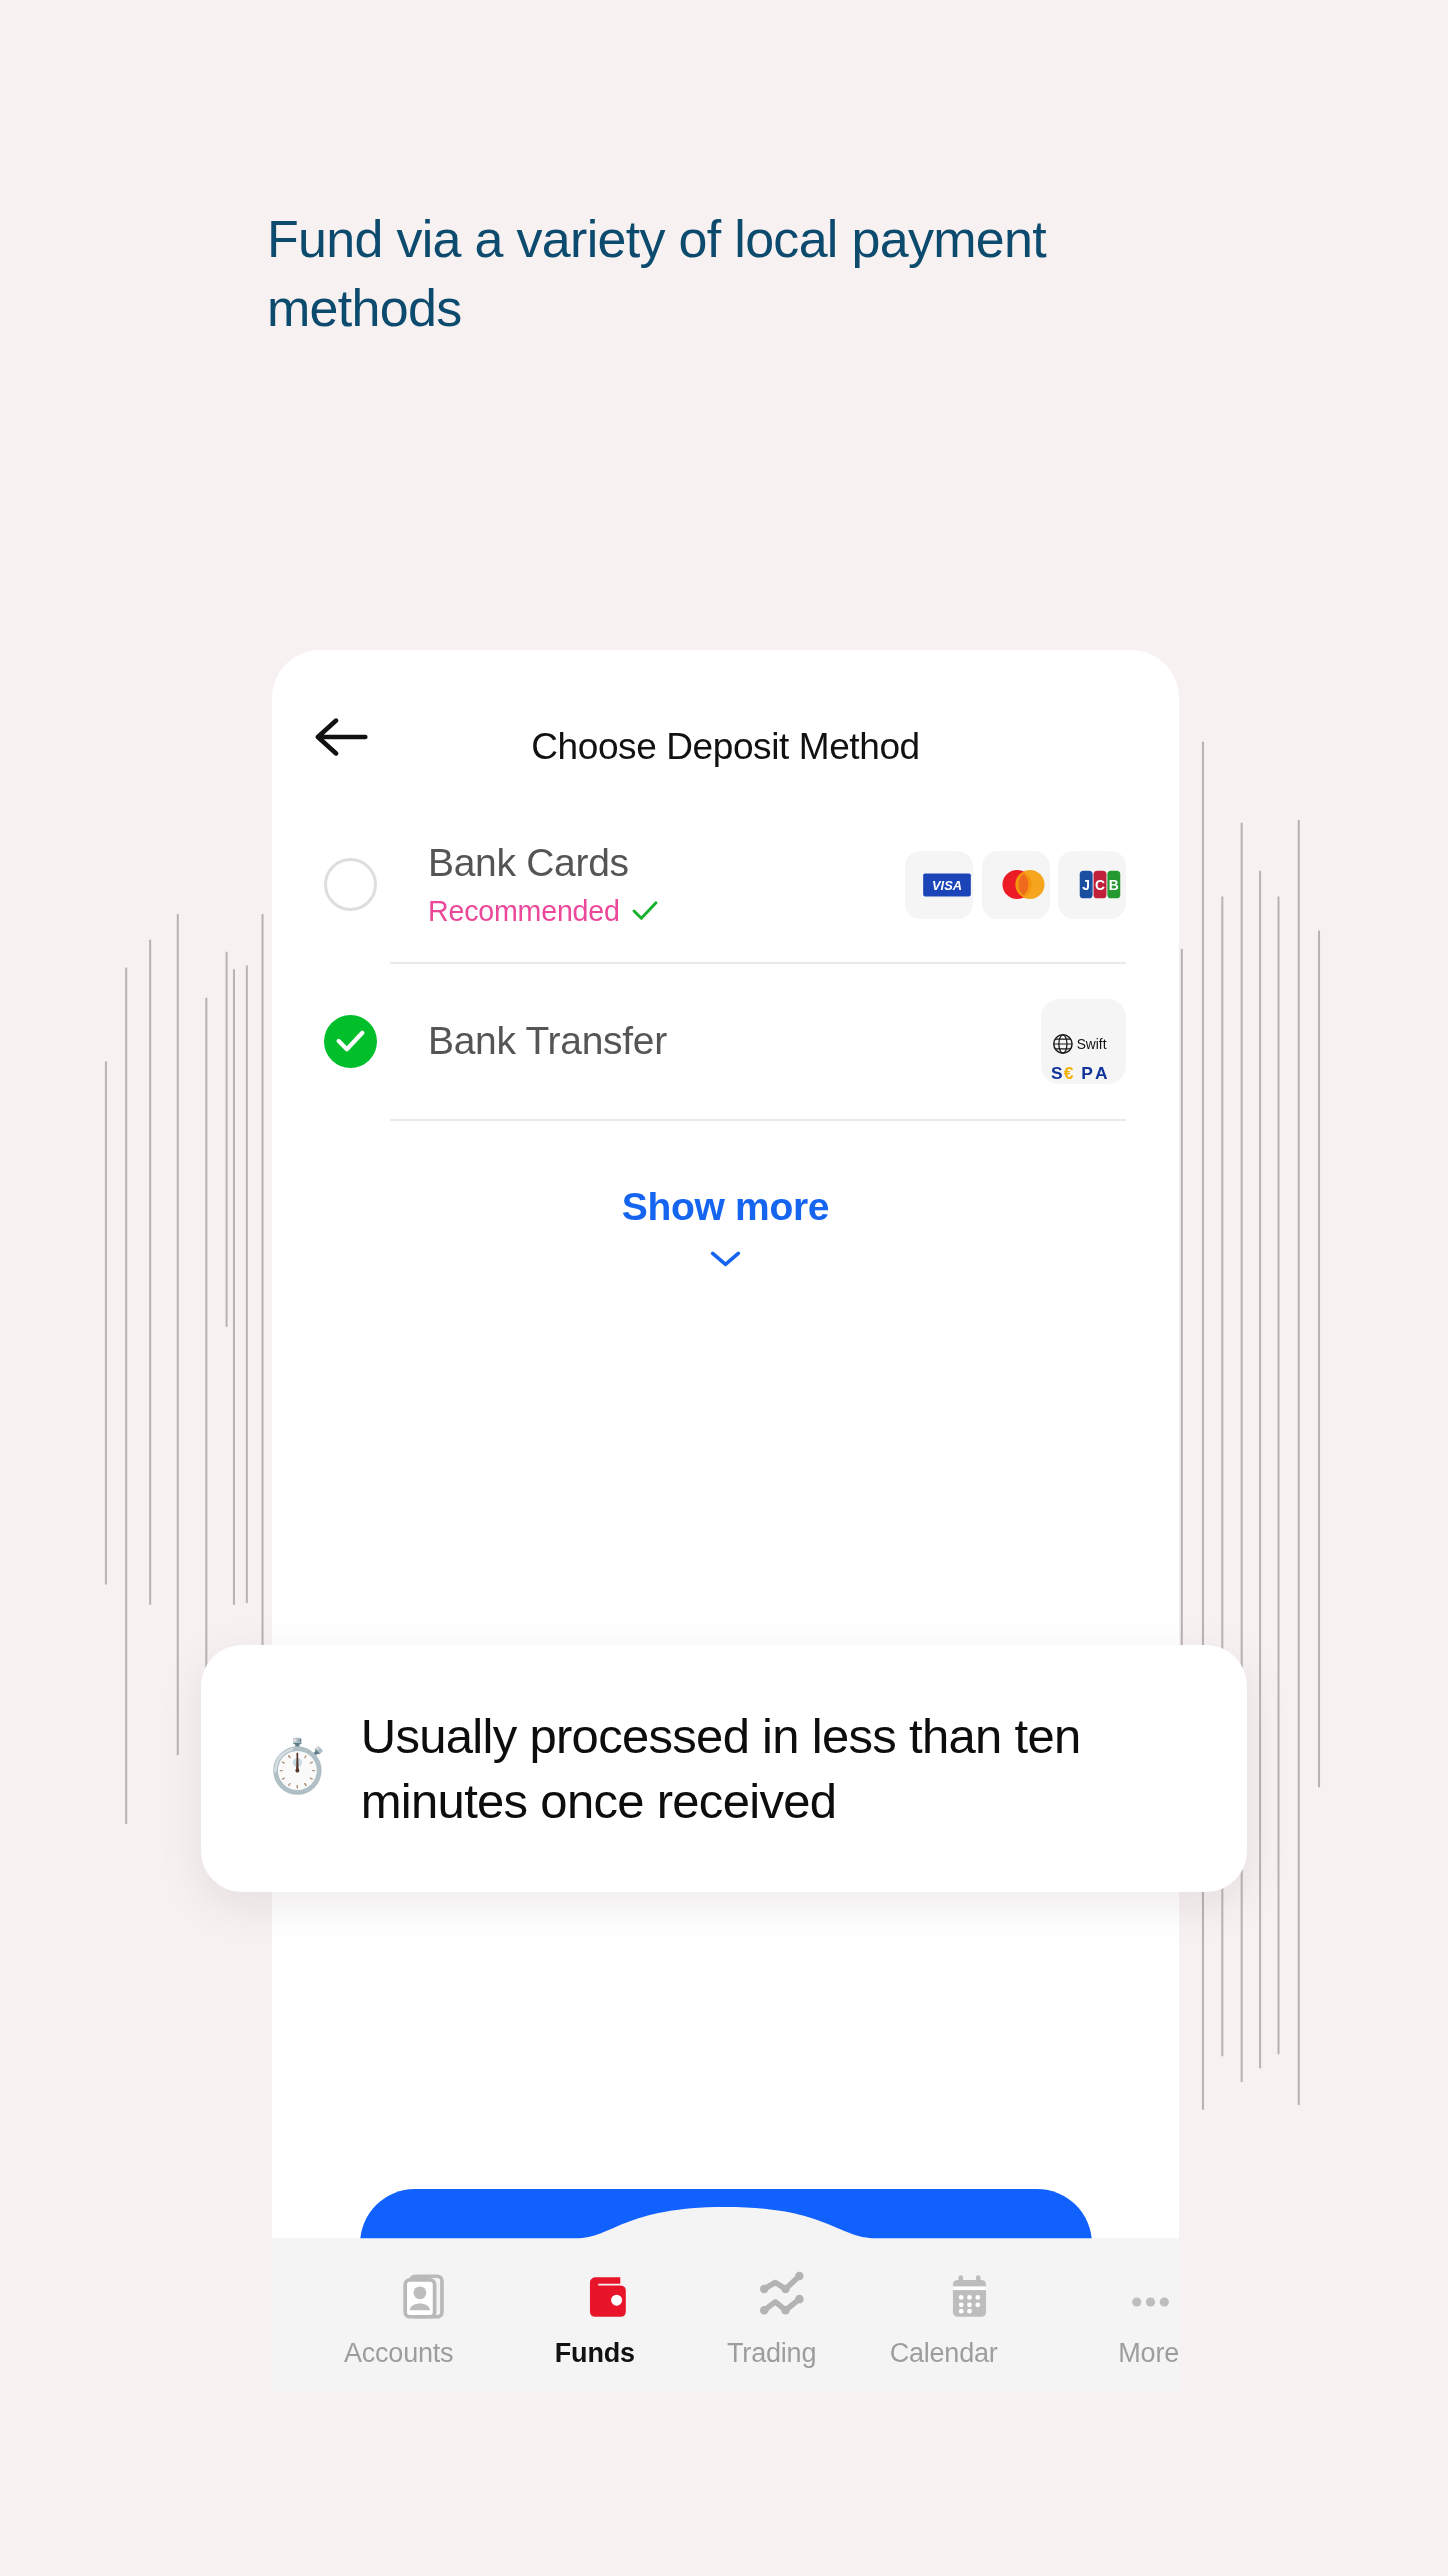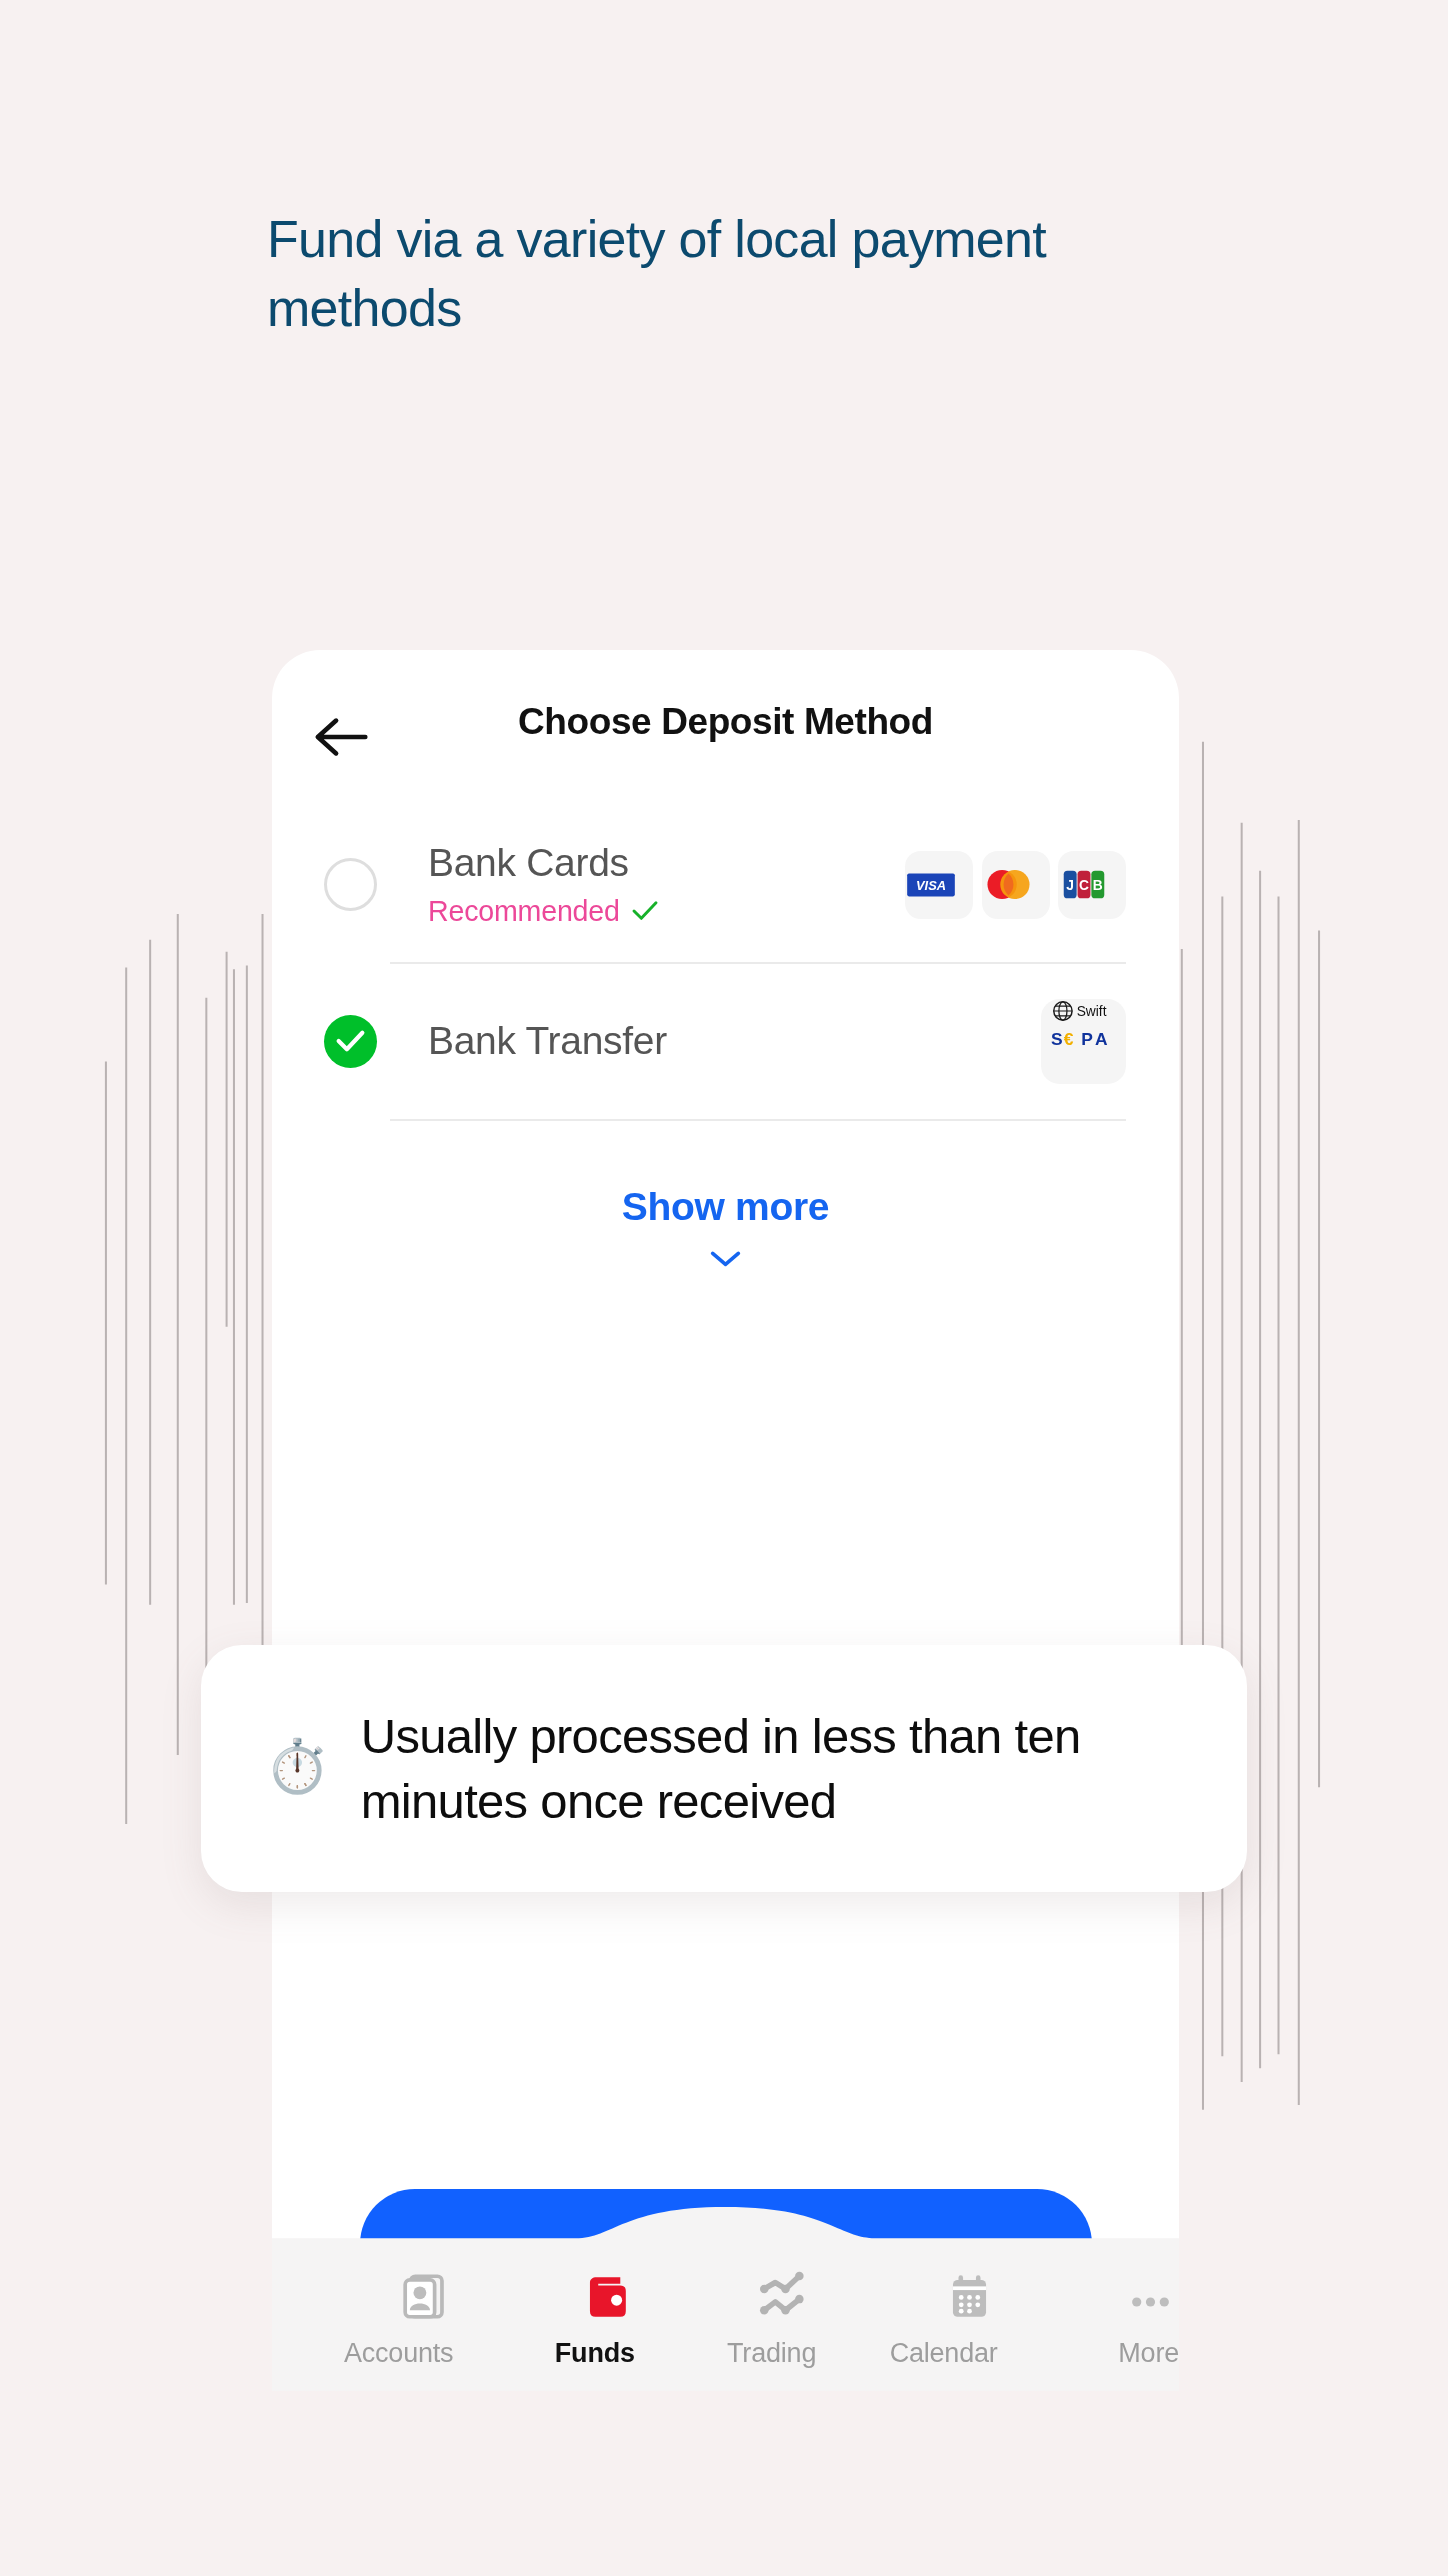--- a/index.html
+++ b/index.html
@@ -54,24 +54,24 @@
     position:absolute;
     left:42px;
     top:66px;
     width:57px;
     height:42px;
     cursor:pointer;
   }
   .screen-title {
     position:absolute;
     left:0; right:0;
-    top:51px;
+    top:76px;
     text-align:center;
     font-size:37px;
-    font-weight:700;
+    font-weight:400;
     color:#111;
     letter-spacing:-0.4px;
   }
 
   
   .methods { padding:0 0 0 0; }
   .method-row {
     display:flex;
     align-items:center;
     height:155px;
@@ -107,21 +107,21 @@
     align-items:center;
     gap:11px;
     letter-spacing:-0.2px;
   }
   .method-logos { display:flex; gap:8.3px; align-items:center; }
 
   .logo-tile {
     width:68px; height:68px;
     background:#f5f5f5;
     border-radius:15.7px;
-    display:flex; align-items:center; justify-content:flex-start;
+    display:flex; align-items:center; justify-content:flex-end;
   }
   .logo-tile.tall {
     width:85px; height:85px;
     border-radius:18.4px;
     flex-direction:column;
     gap:5.5px;
   }
 
   .divider {
     height:1.8px;

